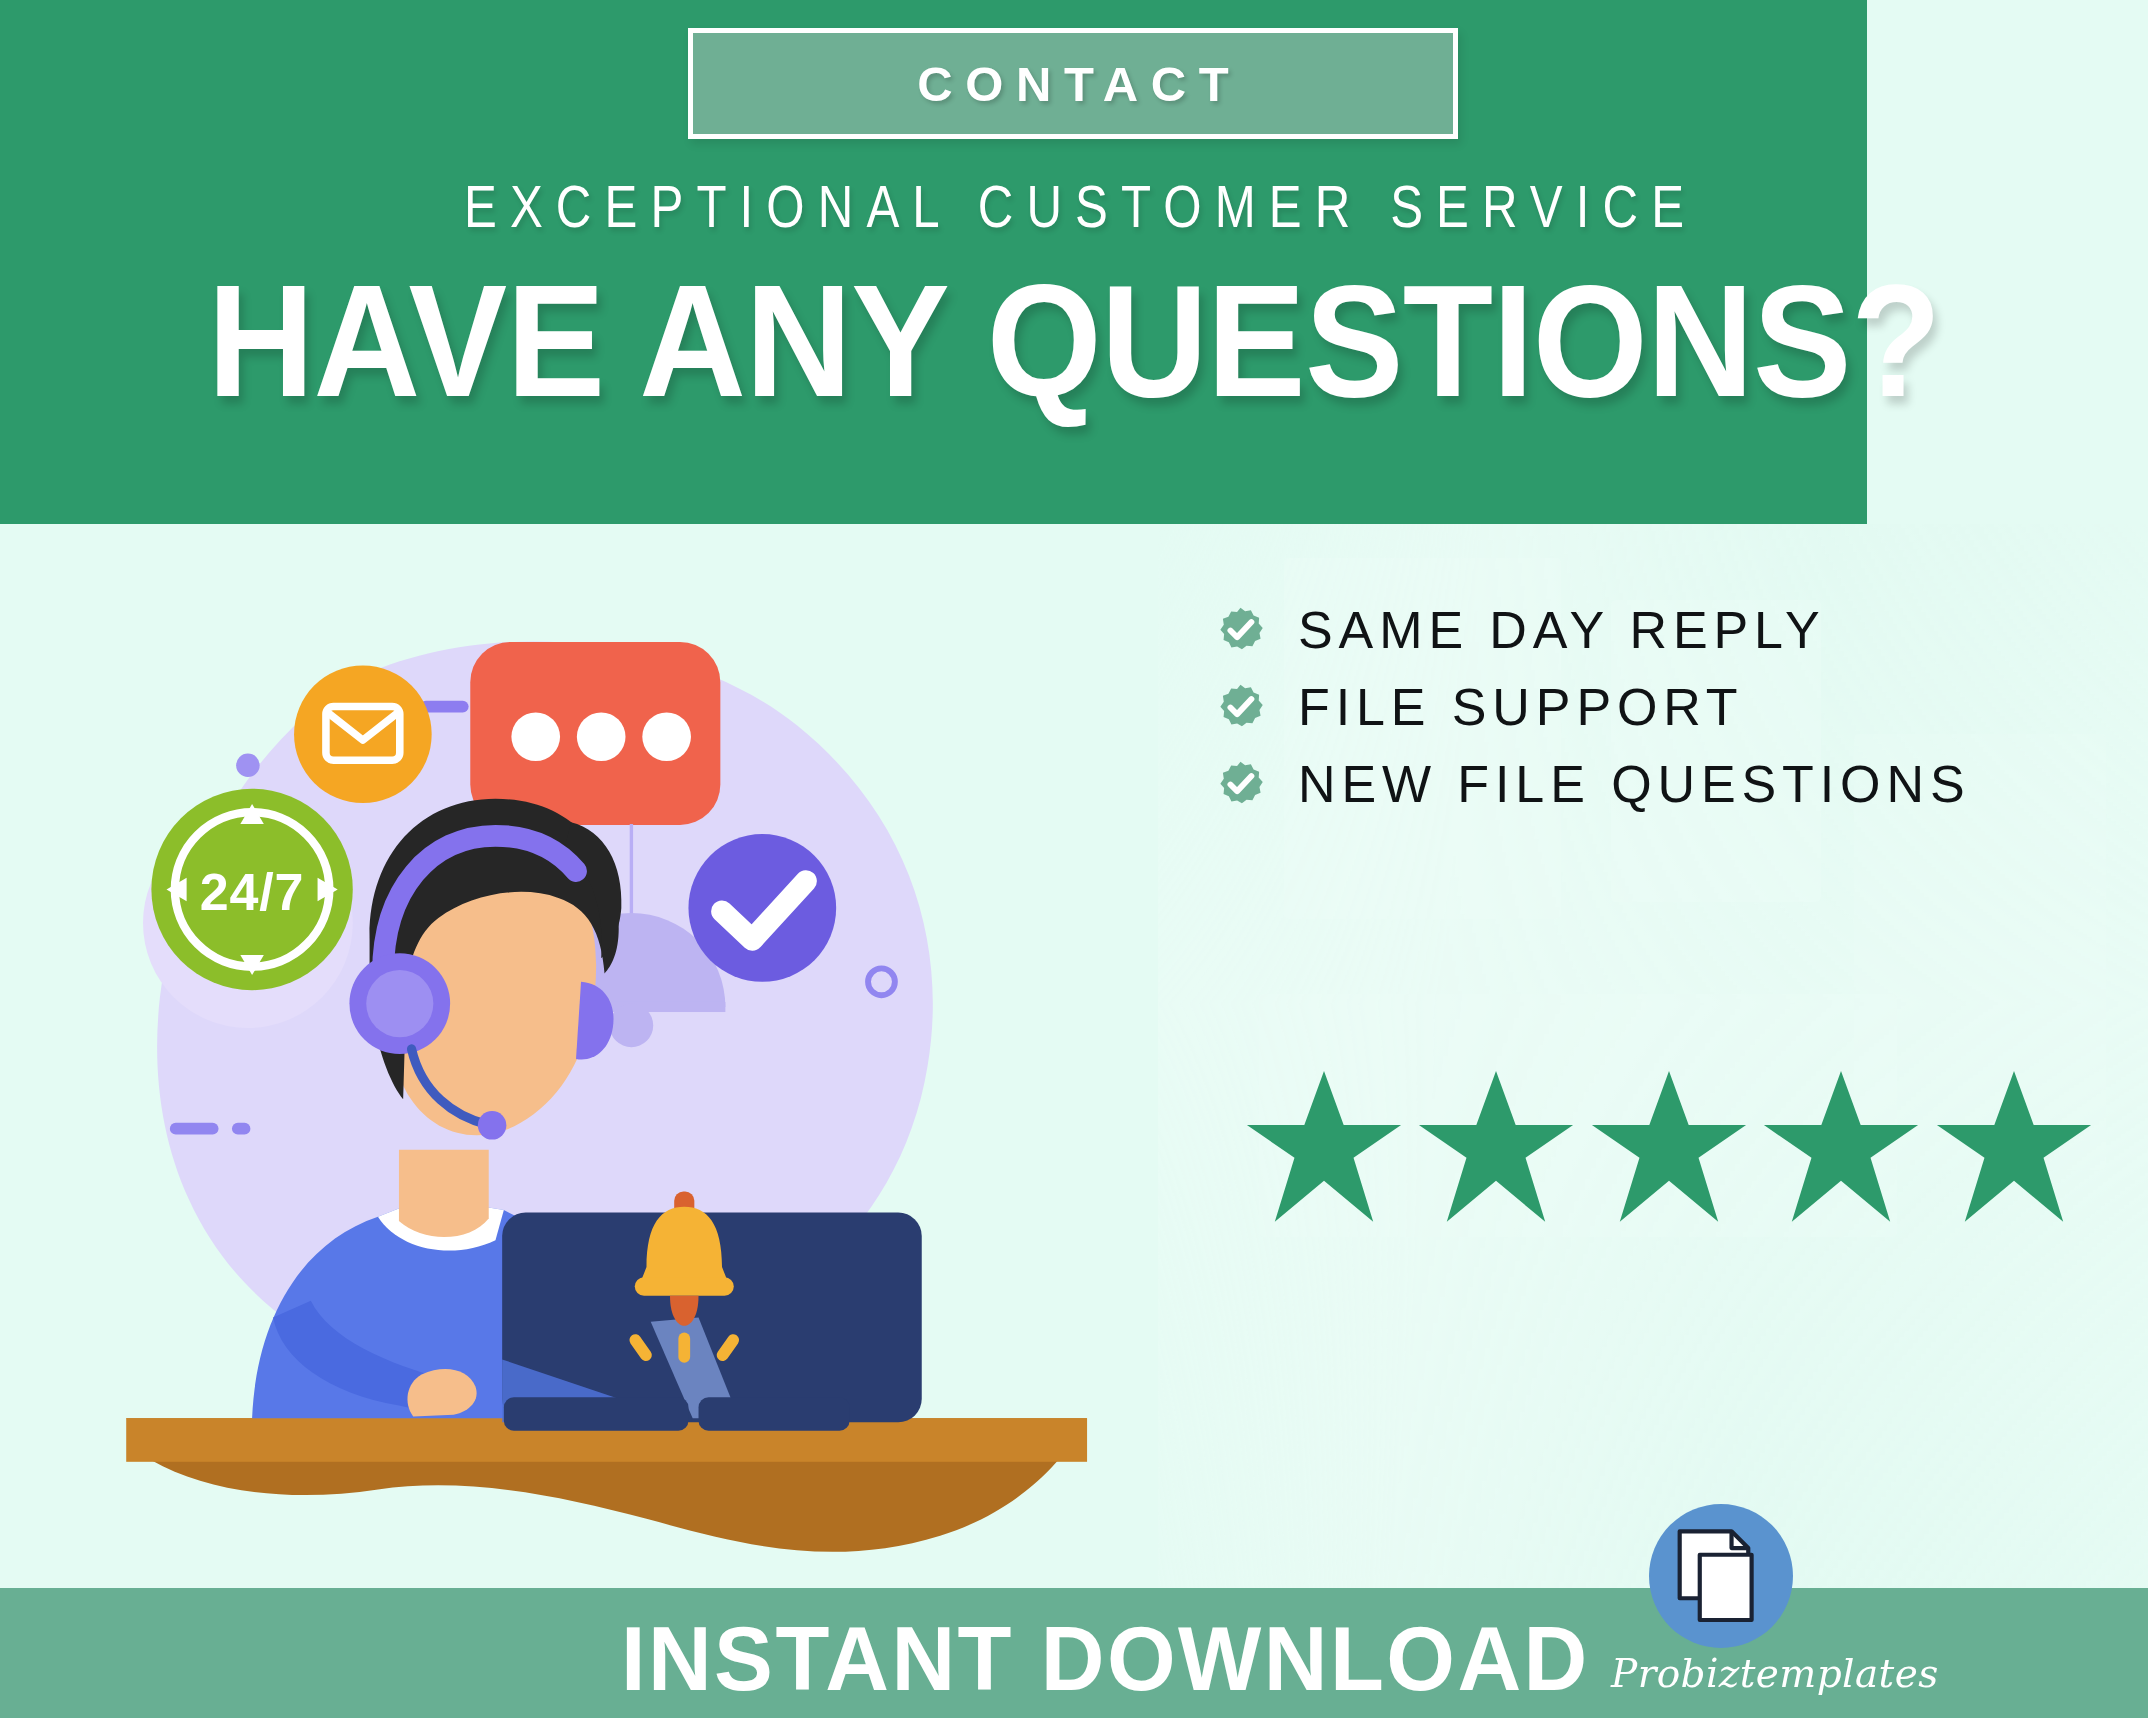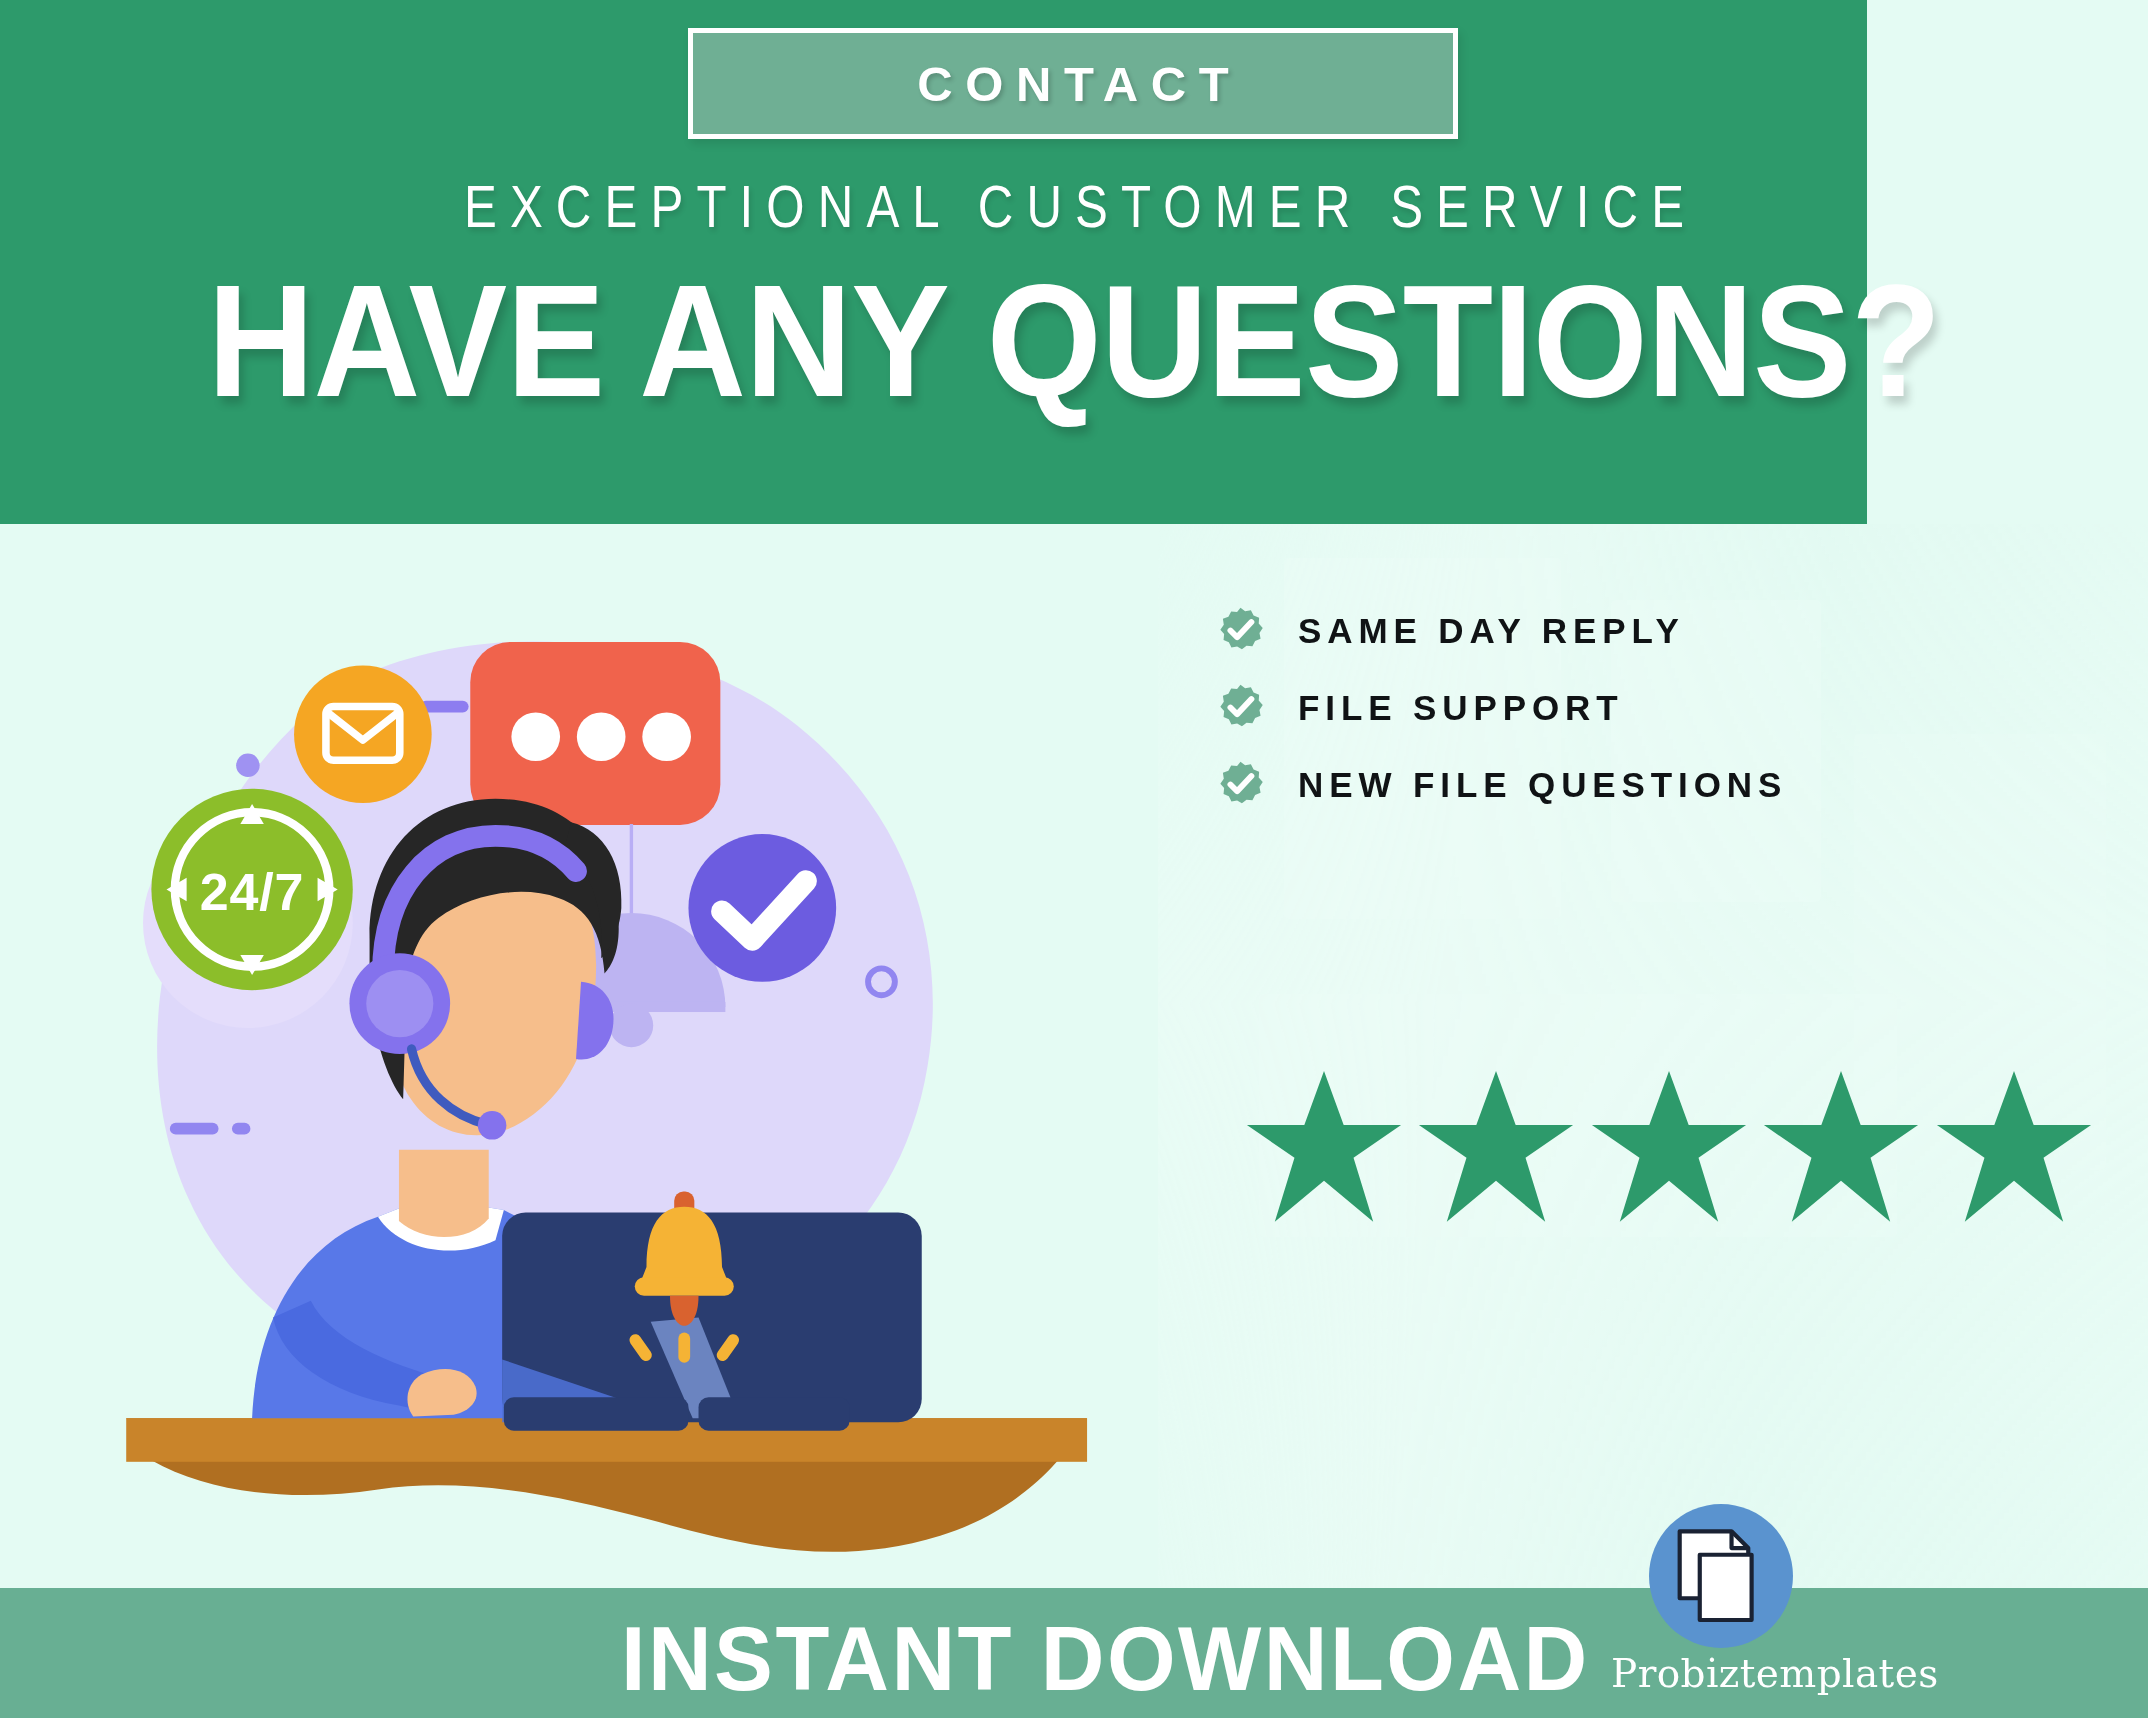--- a/index.html
+++ b/index.html
@@ -111,22 +111,22 @@
     height:60px;
   }
   .badge {
     width:47px; height:47px; flex:0 0 47px;
     position:relative;
     margin-right:34px;
   }
   .badge svg { display:block; width:47px; height:47px; }
   .feat-label {
     color:#101315;
-    font-size:35px;
-    font-weight:700;
+    font-size:52px;
+    font-weight:400;
     letter-spacing:5.9px;
     font-family:"Liberation Sans Narrow","Liberation Sans",sans-serif;
     white-space:nowrap;
     line-height:1;
   }
 
   
   .stars {
     position:absolute; left:1242px; top:1066px;
     display:flex; gap:8.4px;
@@ -165,20 +165,21 @@
     border-radius:50%;
     background:#5A93CF;
   }
   .brand-circle svg { position:absolute; left:27px; top:23.5px; }
   .brand-name {
     position:absolute; left:0; top:147px;
     width:218px;
     text-align:center;
     color:#FFFFFF;
     font-size:39px;
+    font-style:italic;
     font-weight:400;
     font-family:"DejaVu Serif", serif;
     letter-spacing:0.4px;
     white-space:nowrap;
   }
 </style>
 </head>
 <body>
 
 <div id="page">

